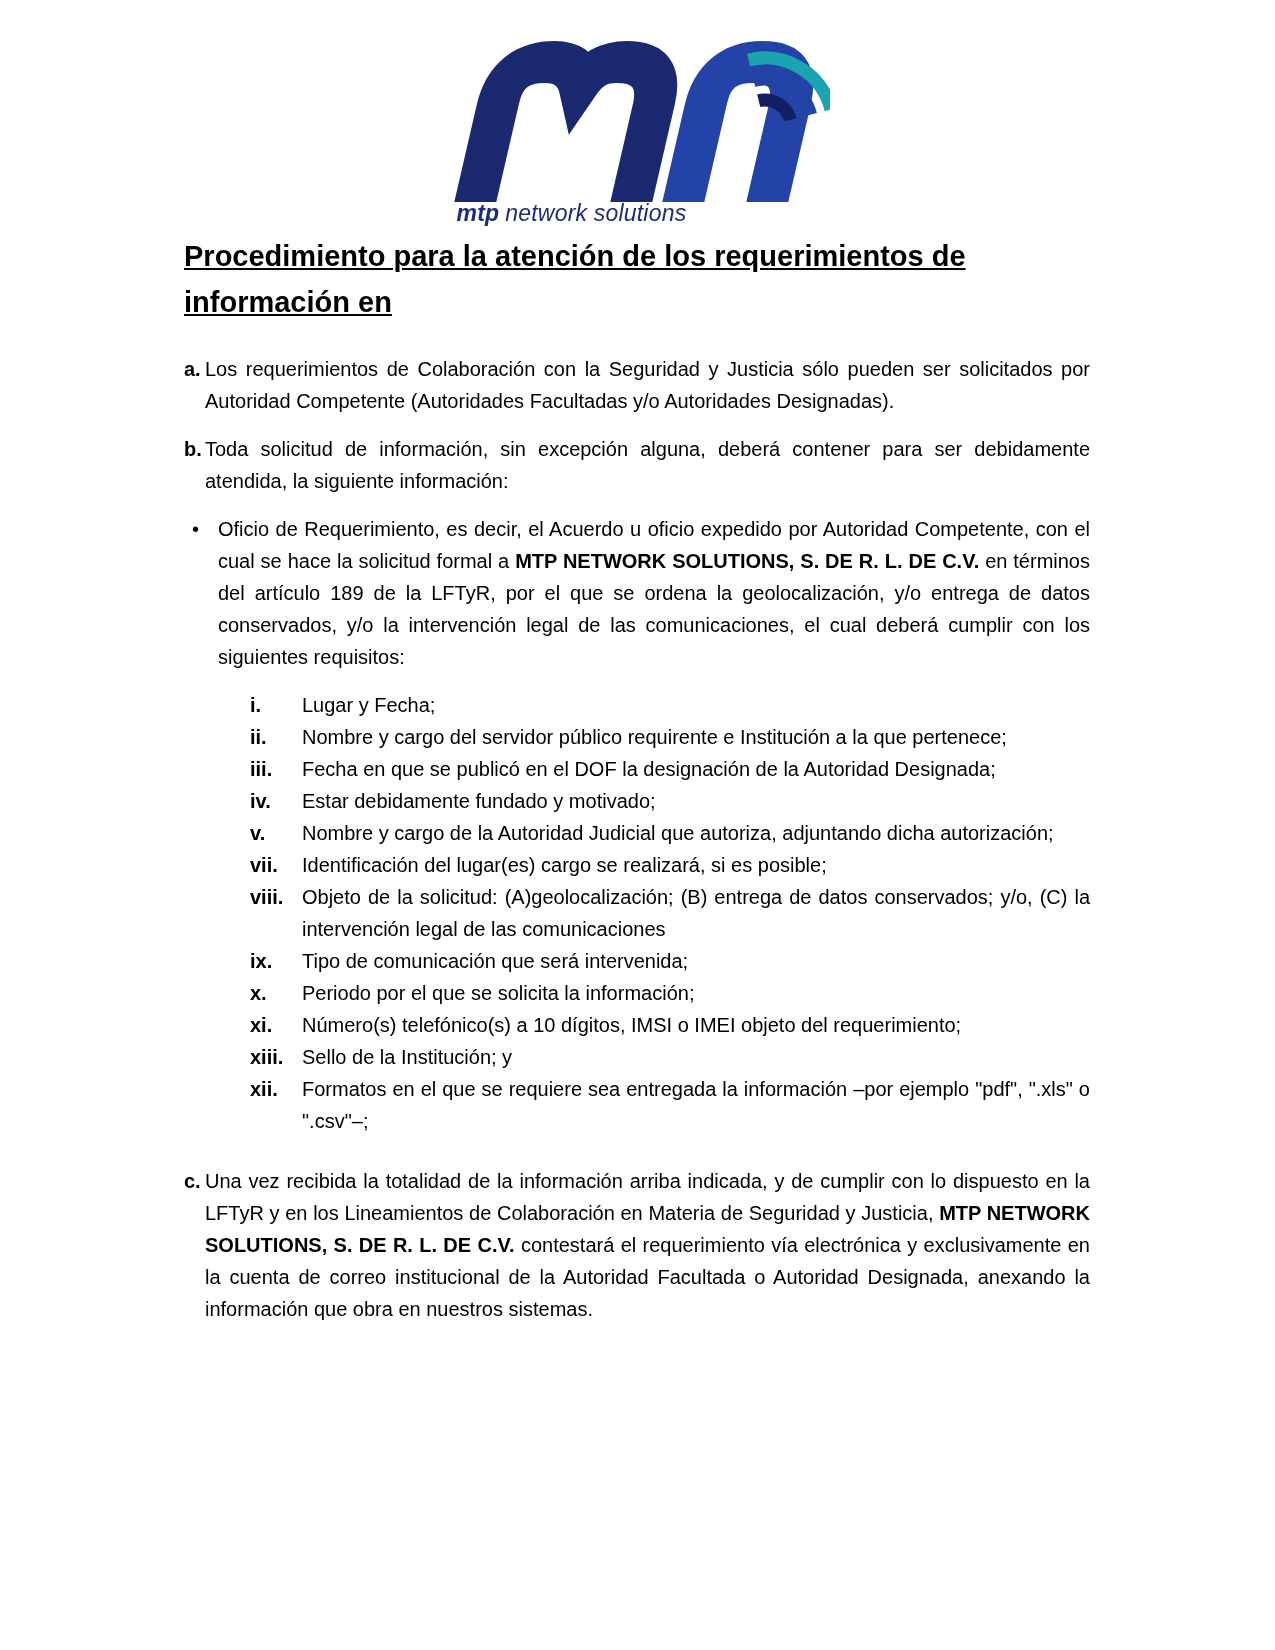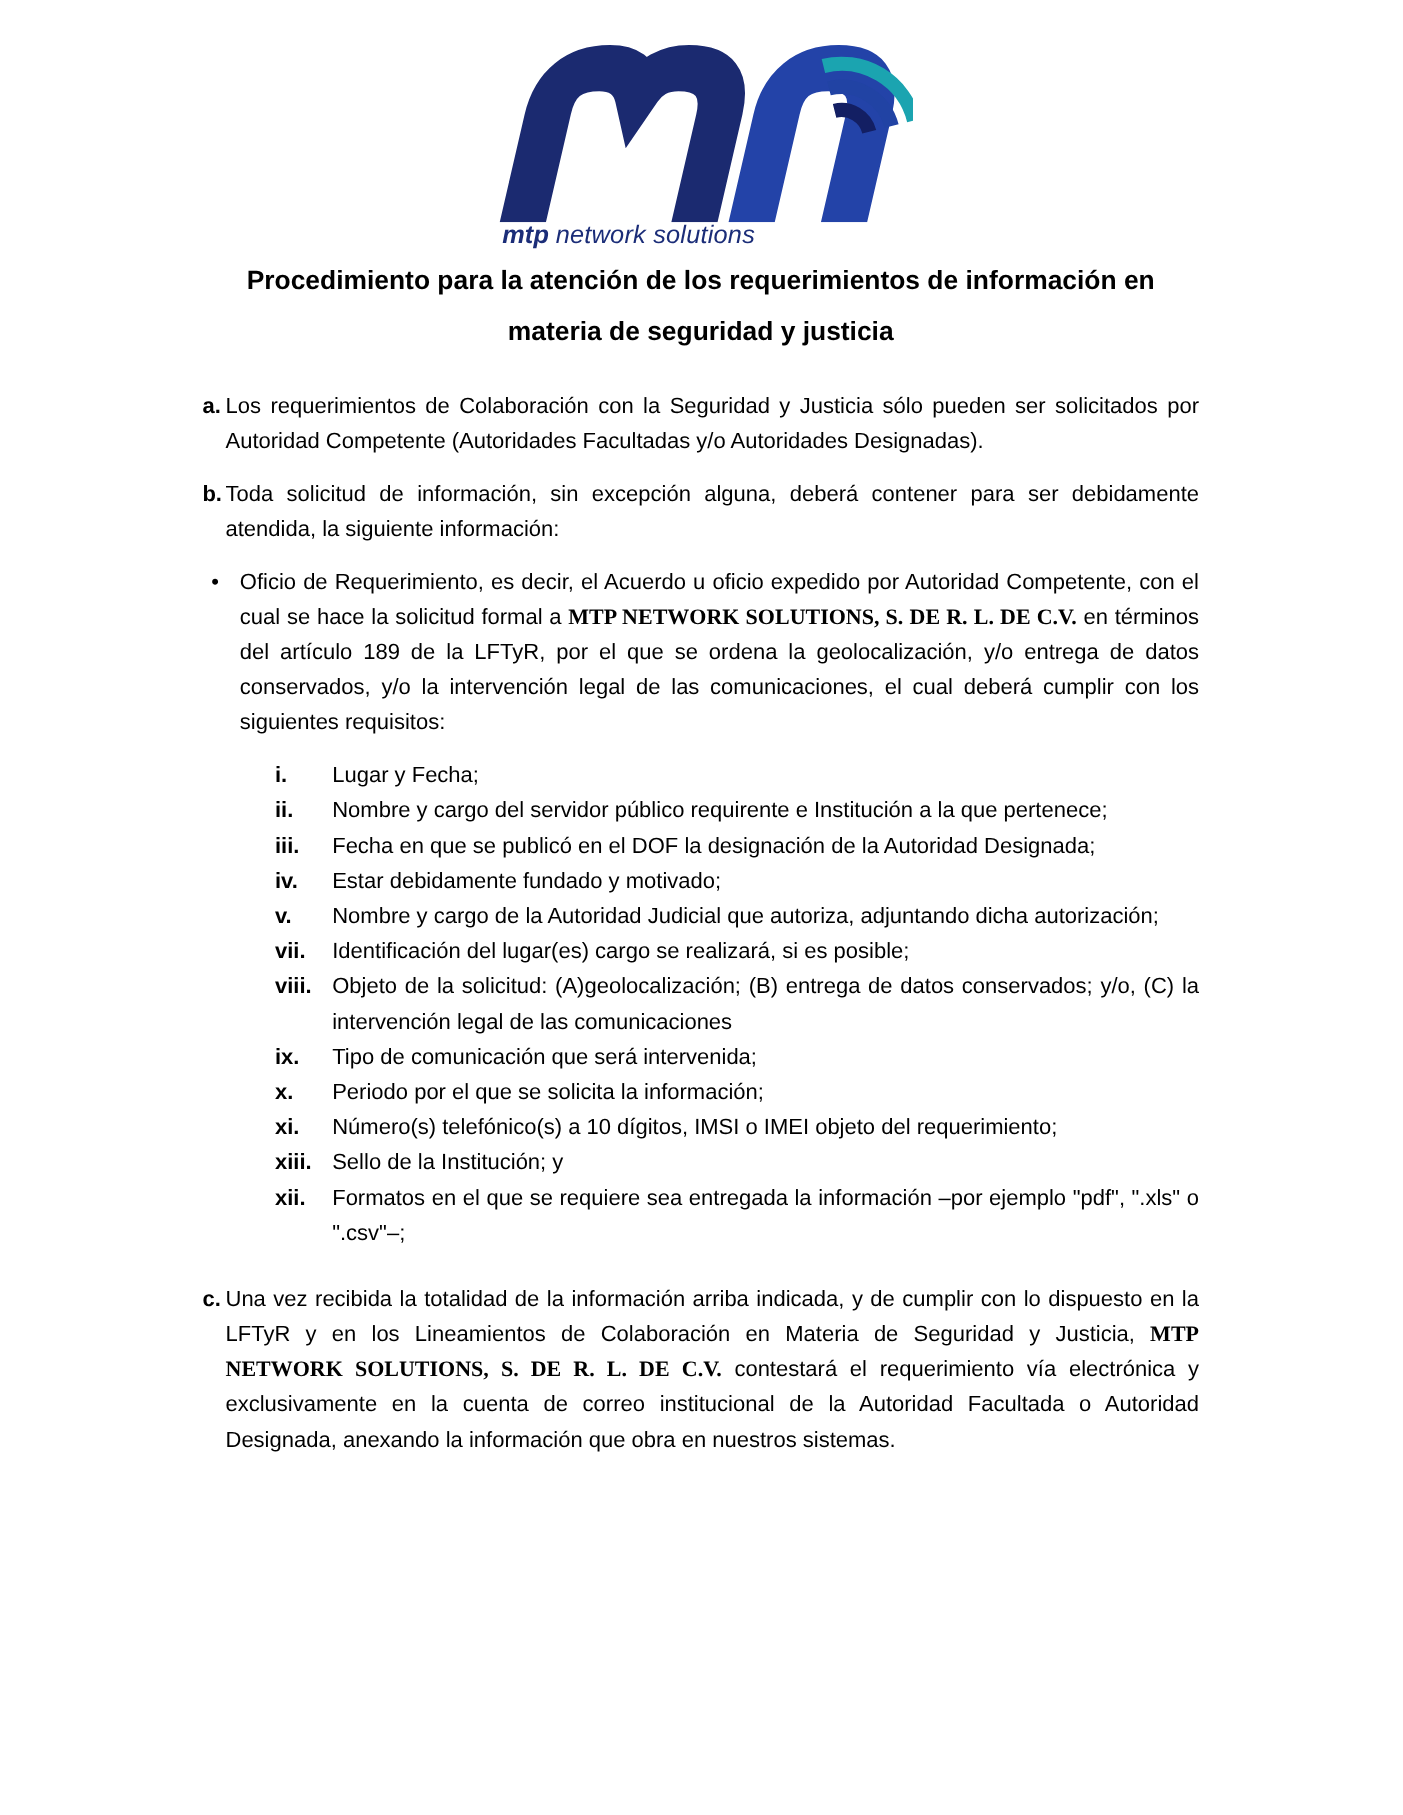--- a/index.html
+++ b/index.html
@@ -22,35 +22,35 @@
     font-size:23px;
     letter-spacing:0.2px;
     color:#1b2d78;
     margin:-2px 0 0 12px;
     white-space:nowrap;
   }
   .logo-wordmark .wm-bold { font-weight:bold; margin-right:6px; }
   
   .doc-title {
     margin-top:6px;
-    text-align:center;
     font-weight:bold;
-    font-size:24px;
+    font-size:29px;
     line-height:46px;
+    text-decoration:underline;
   }
   
   .body-text { font-size:20px; line-height:32px; }
   .para-row  { display:flex; align-items:flex-start; margin-top:16px; }
   .para-label {
     flex:0 0 21px;
     font-weight:bold;
     white-space:nowrap;
   }
   .para-body { flex:1; text-align:justify; }
-  .bold-inline { font-weight:bold;font-family:Liberation Serif, serif; }
+  .bold-inline { font-weight:bold; }
 
   .row-abc   { margin-left:0; }
   .row-abc.first { margin-top:28px; }
   .row-c     { margin-top:28px; }
 
   .row-bullet { margin-left:8px; }
   .row-bullet .para-label { flex:0 0 26px; font-weight:normal; }
 
   .roman-list { margin-top:16px; }
   .roman-row  { display:flex; align-items:flex-start; margin-left:66px; }
@@ -71,21 +71,20 @@
         <path d="M320,70 A26,26 0 0 1 346,96" fill="none" stroke="#131f63" stroke-width="13"></path>
         <path d="M320,49 A47,47 0 0 1 367,96" fill="none" stroke="#2143a4" stroke-width="13"></path>
         <path d="M320,28 A68,68 0 0 1 388,96" fill="none" stroke="#1ba4b0" stroke-width="13"></path>
       </g>
     </svg>
     <div class="logo-wordmark"><span class="wm-bold">mtp</span><span>network solutions</span></div>
   </div>
 
   <div class="doc-title">
     <div>Procedimiento para la atención de los requerimientos de información en</div>
-    <div>materia de seguridad y justicia</div>
   </div>
 
   <div class="body-text">
 
     <div class="para-row row-abc first">
       <div class="para-label">a.</div>
       <div class="para-body">Los requerimientos de Colaboración con la Seguridad y Justicia sólo pueden ser solicitados por Autoridad Competente (Autoridades Facultadas y/o Autoridades Designadas).</div>
     </div>
 
     <div class="para-row row-abc">

